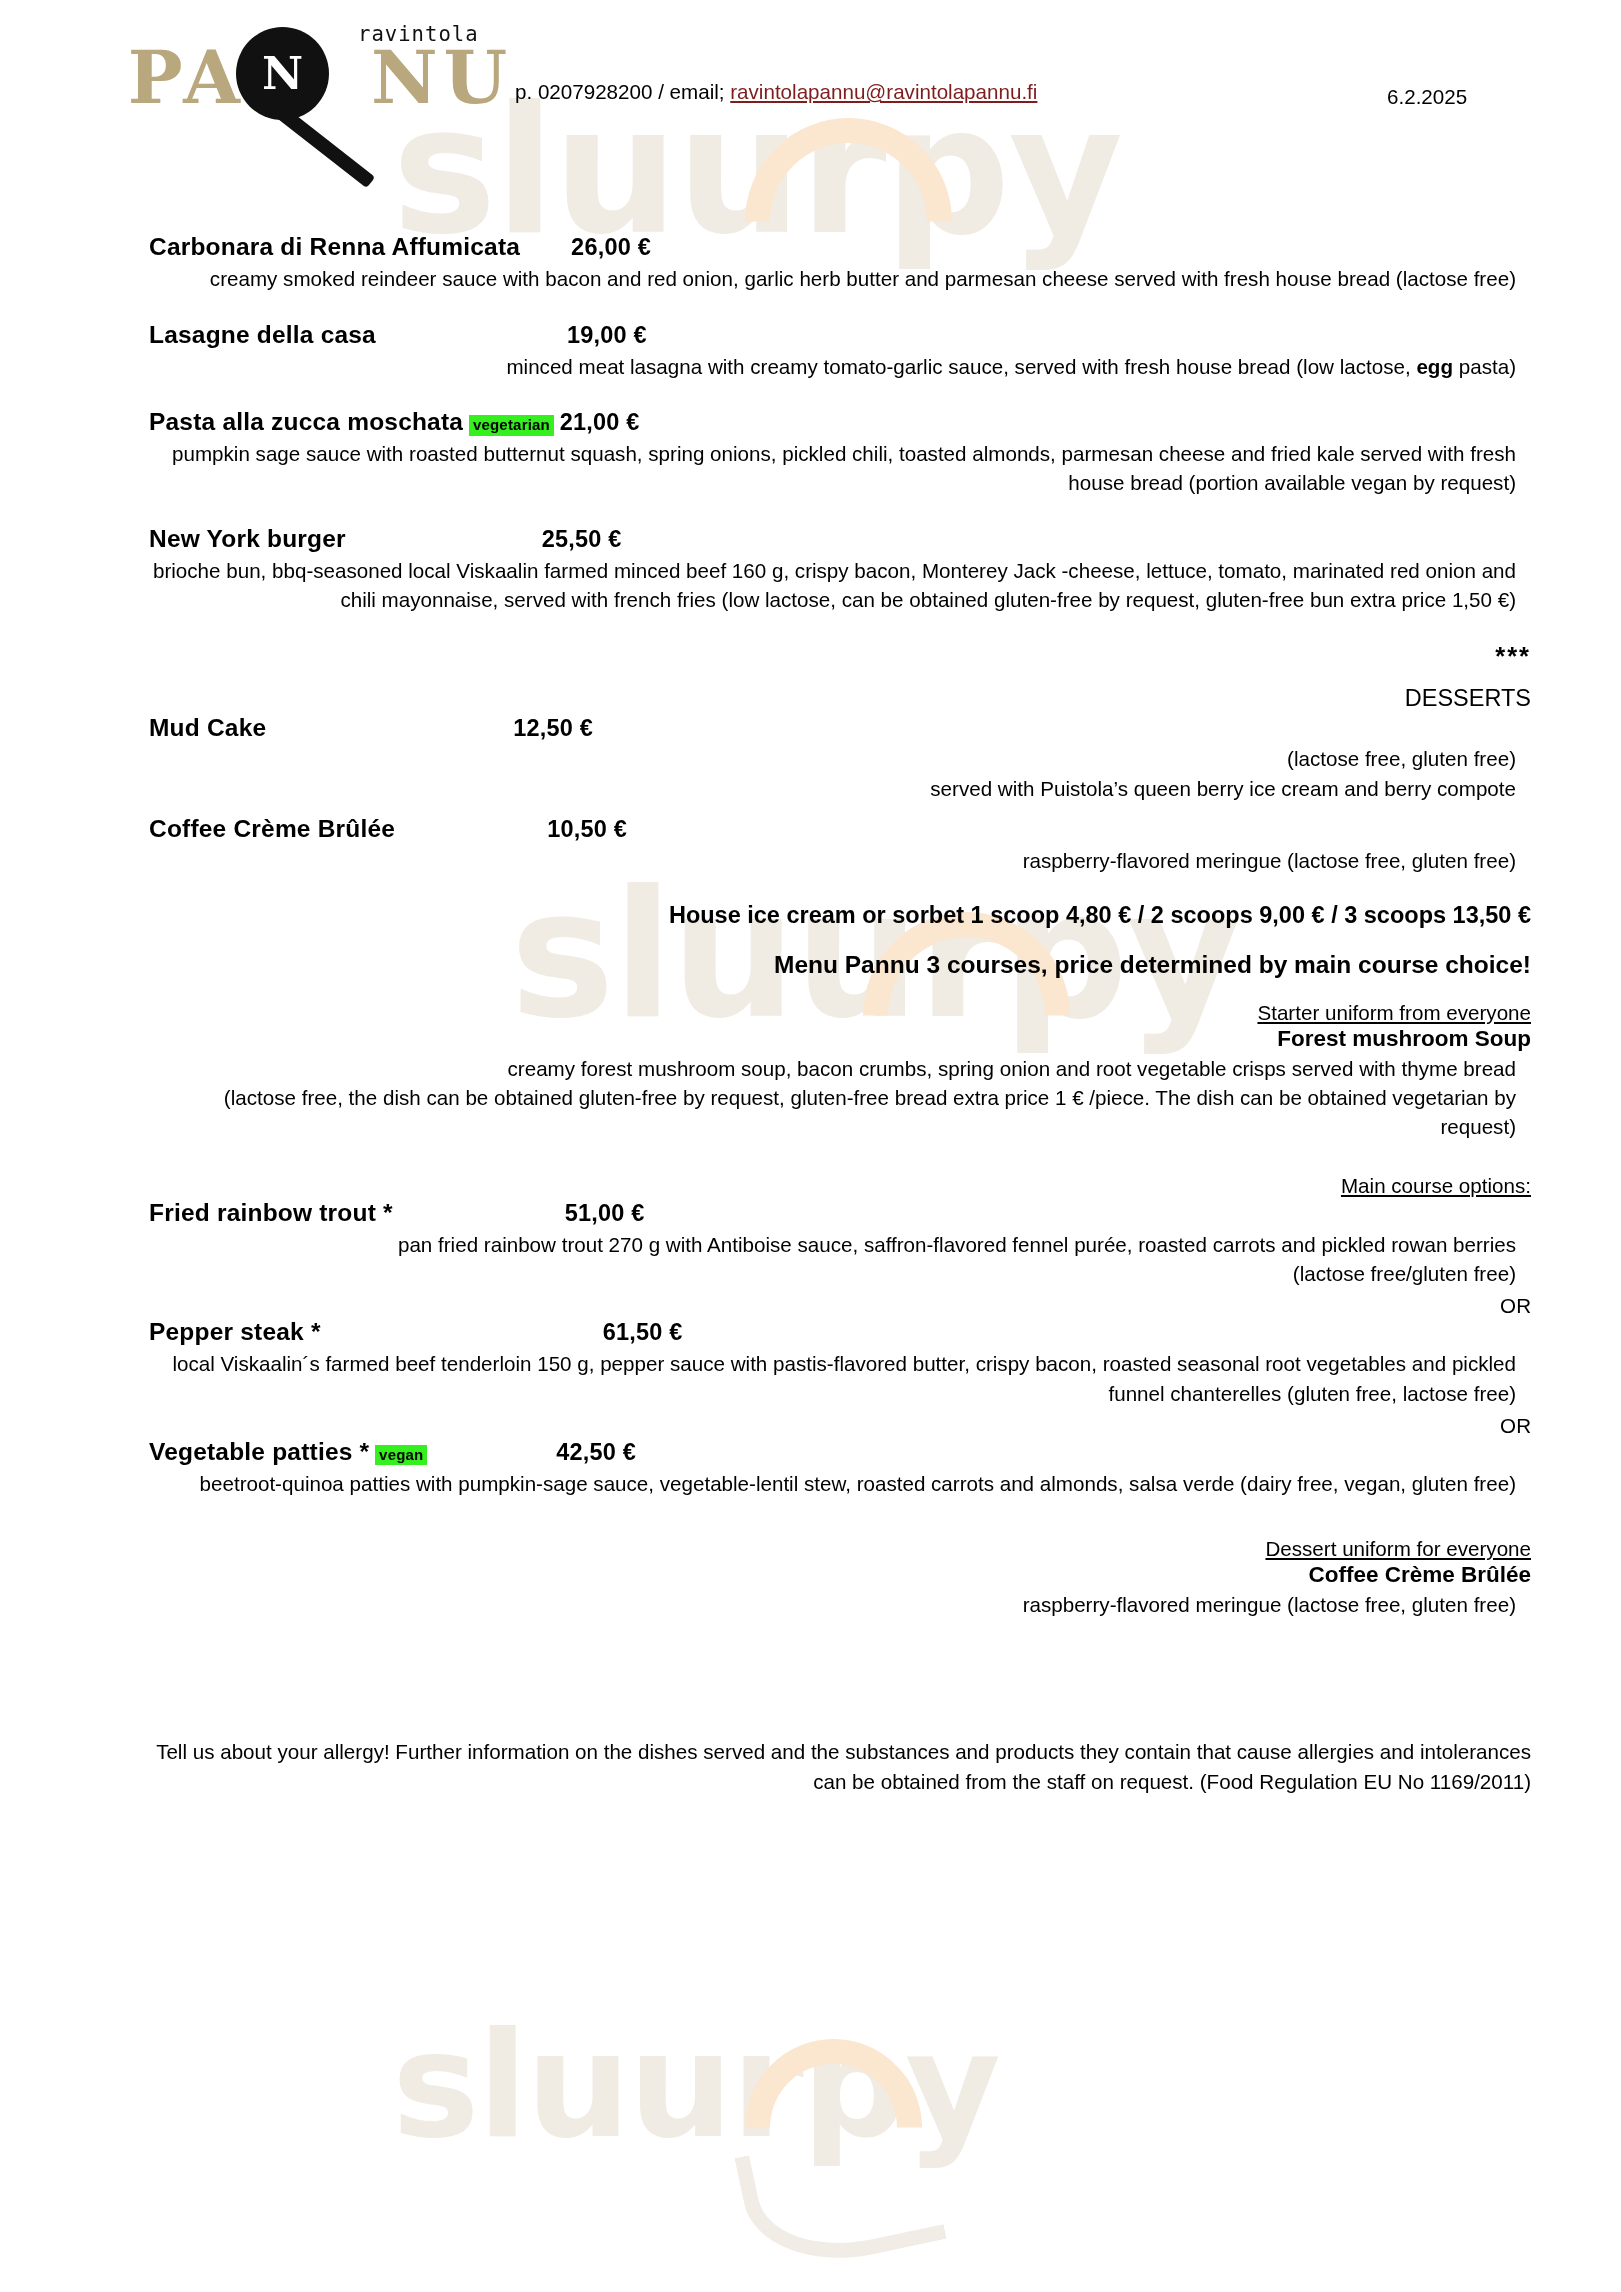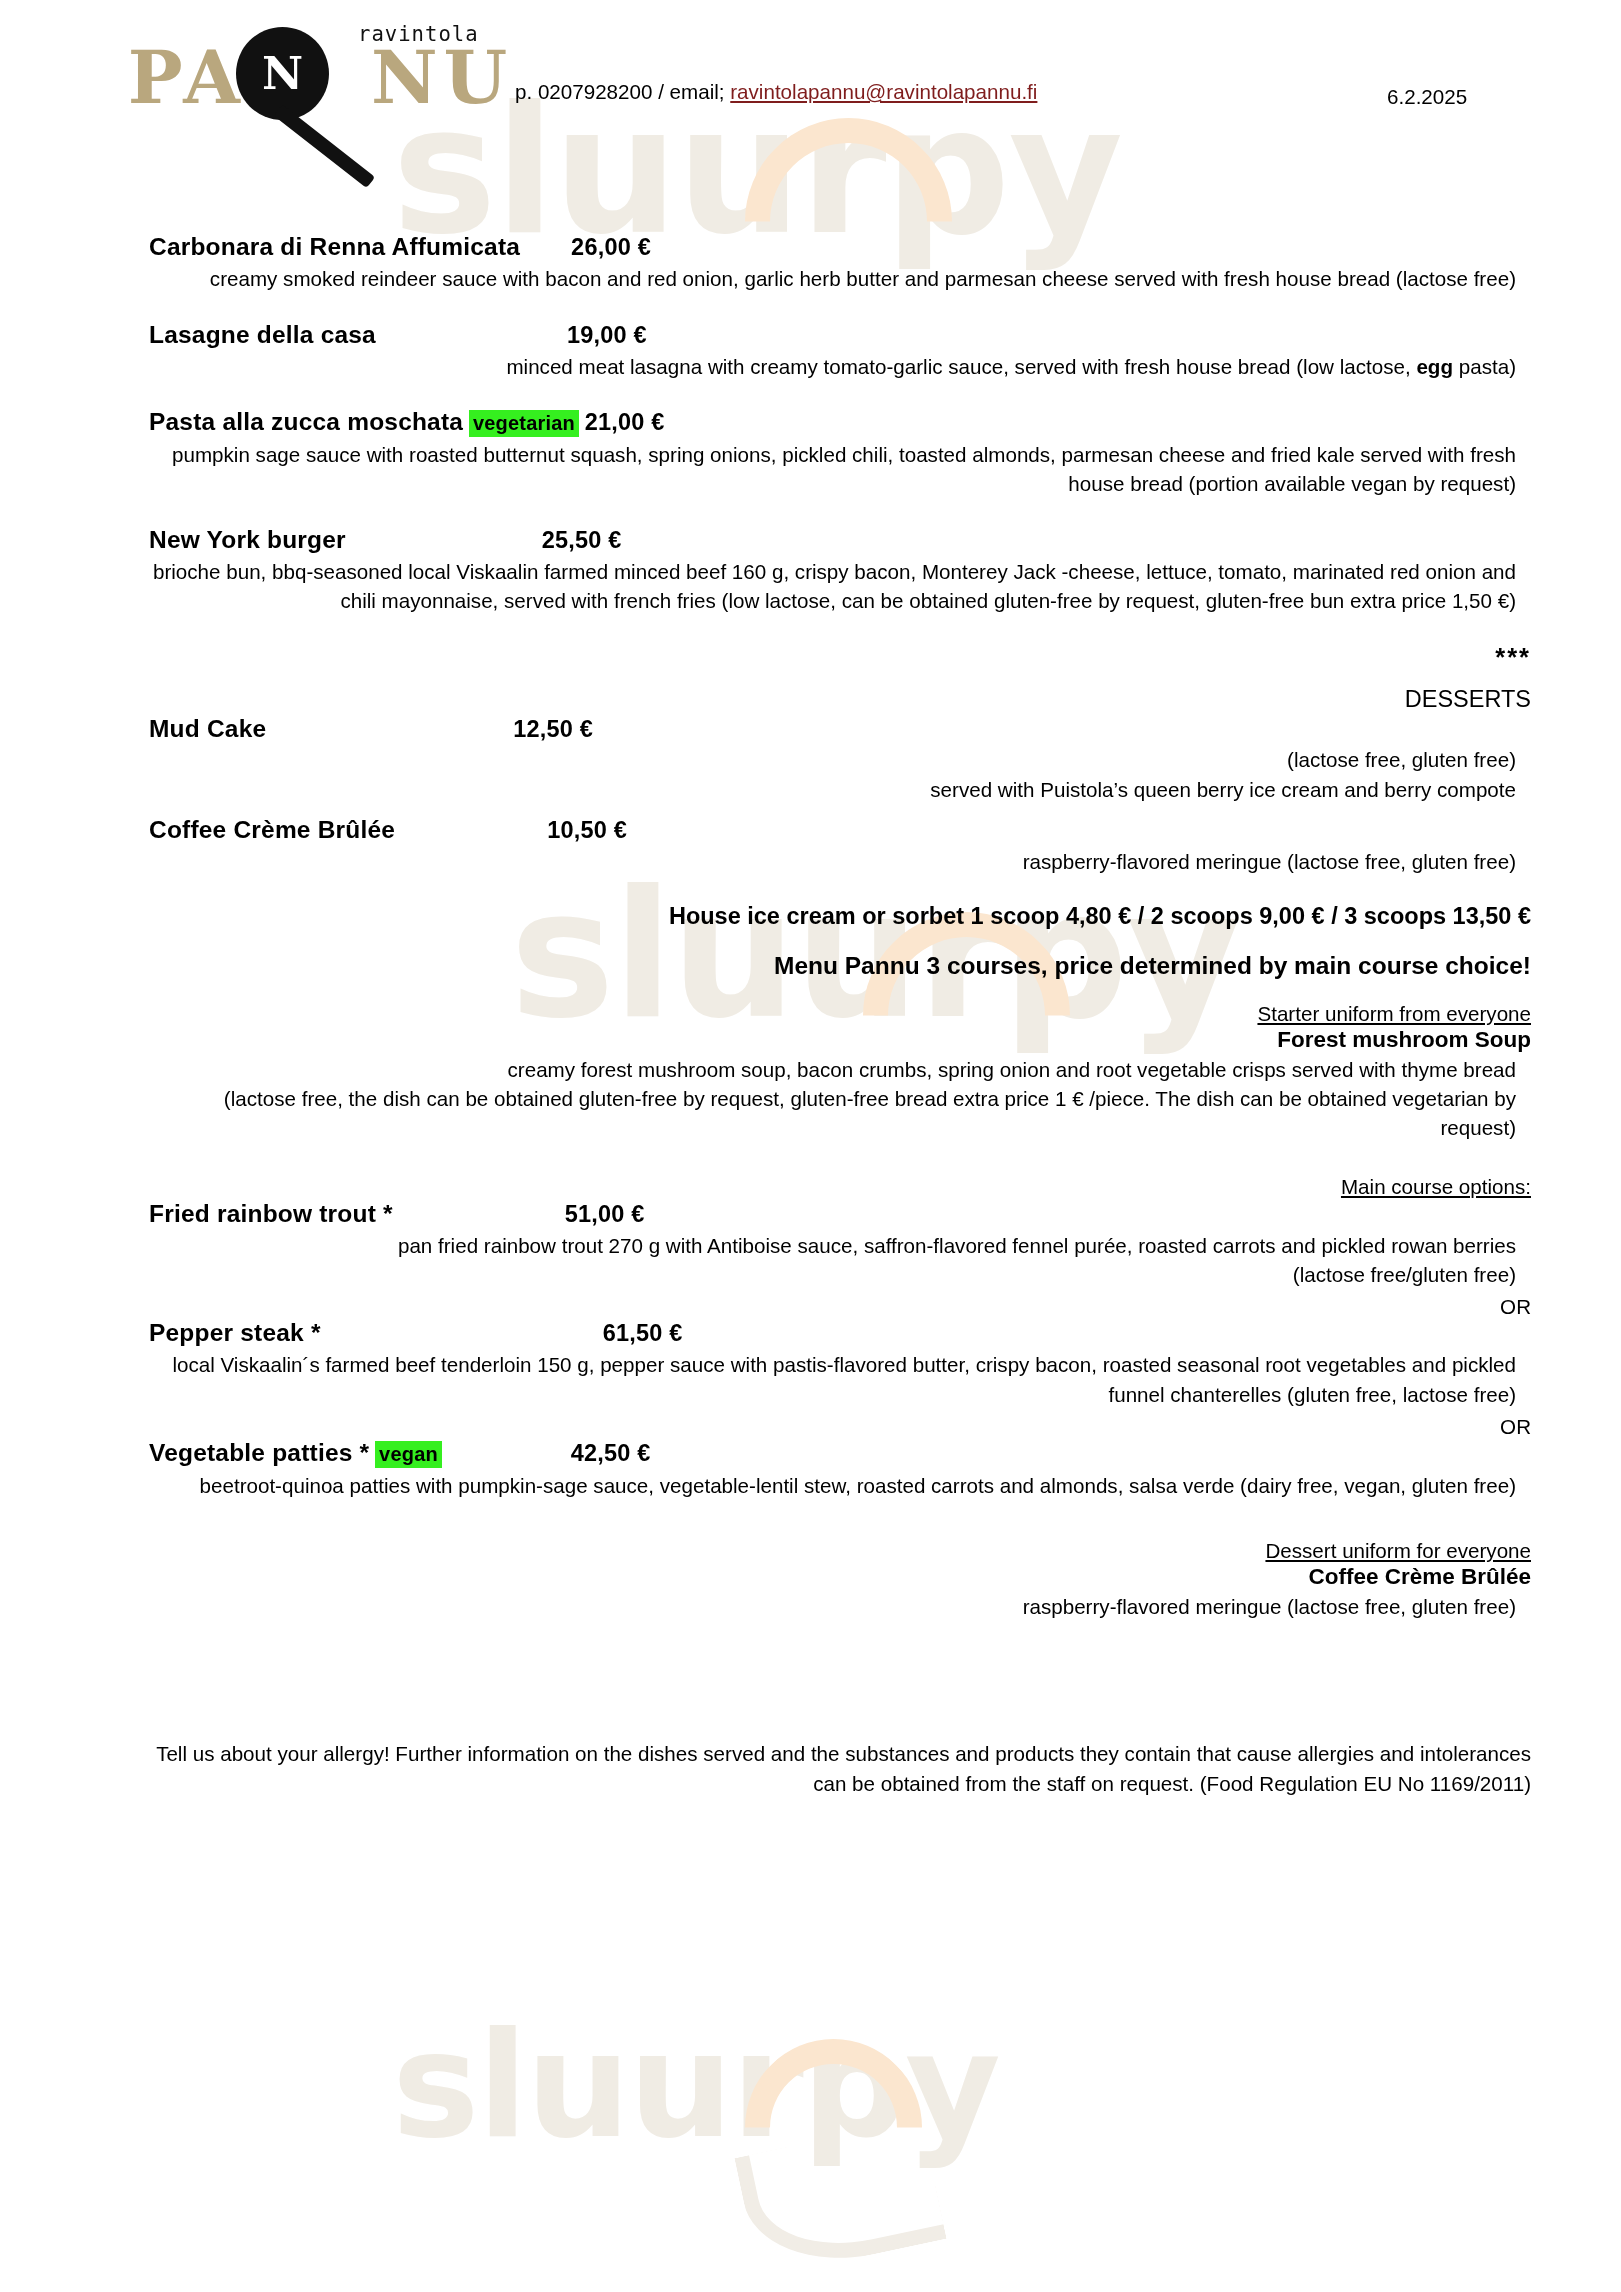--- a/index.html
+++ b/index.html
@@ -181,21 +181,21 @@
     line-height: 1.42;
     margin: 0 0 0 0;
     max-width: 1367px;
   }
   .desc b { font-weight: 700; }
 
   .tag {
     display: inline-block;
     background: #35ef1f;
     color: #000;
-    font-size: 20px;
+    font-size: 15px;
     font-weight: 700;
     padding: 1px 3.9px;
     margin: 0 5.9px;
     line-height: 1.25;
     vertical-align: 2px;
   }
   .gap-md { height: 21.6px; }
   .gap-lg { height: 33px; }
 
   .stars {

